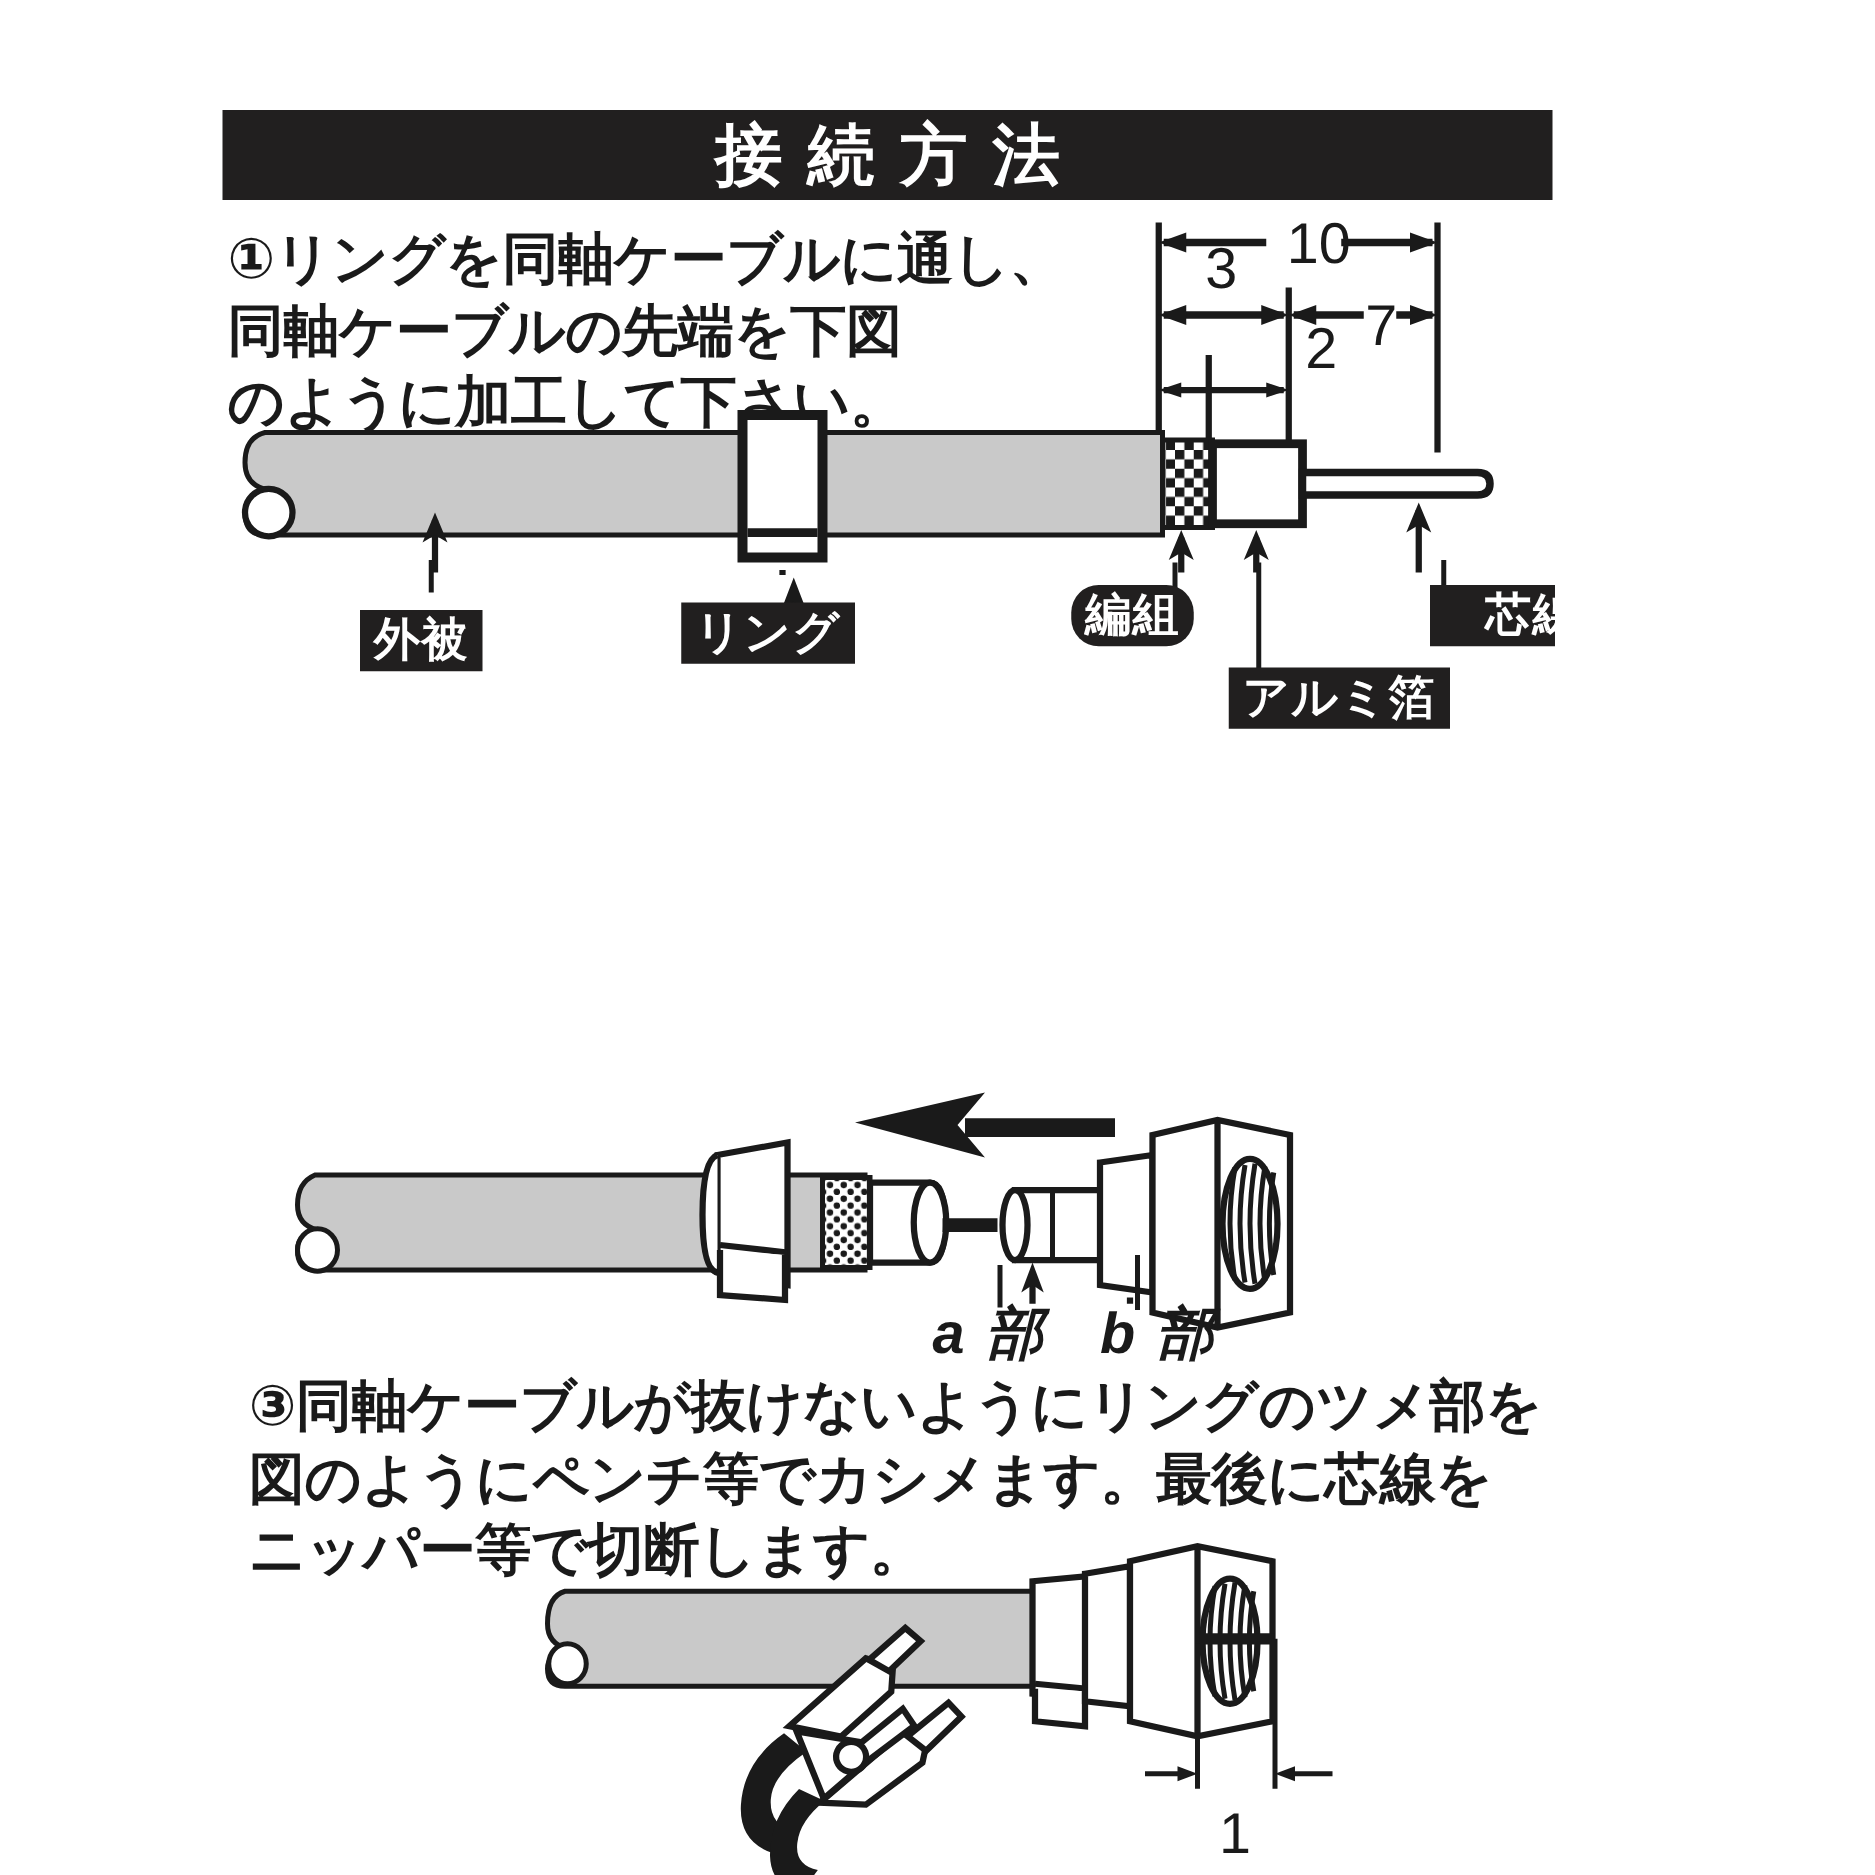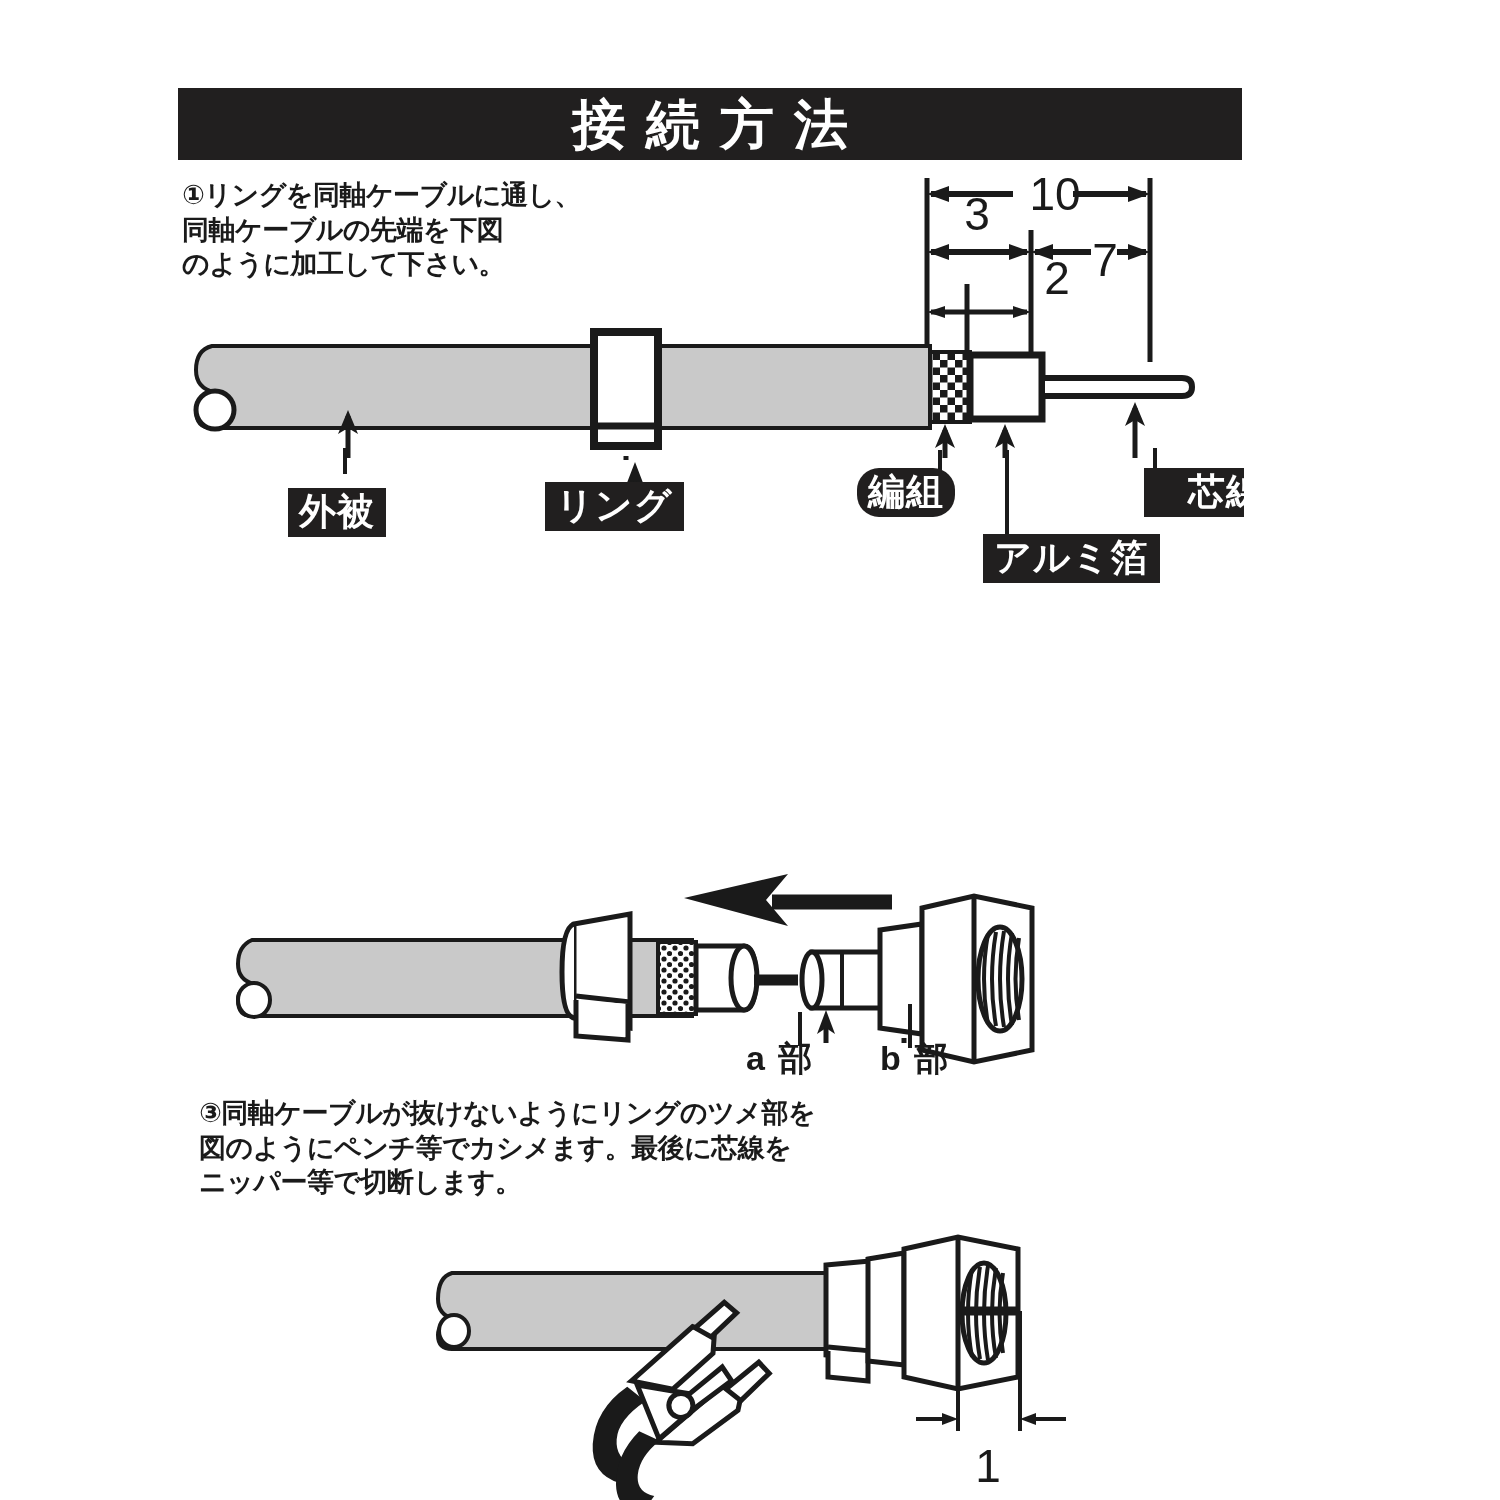--- a/index.html
+++ b/index.html
@@ -34,21 +34,21 @@
     font-size: 54px;
     font-weight: bold;
     letter-spacing: 20px;
     text-indent: 20px;
     line-height: 1;
   }
 
   
   .step-text {
     position: absolute;
-    font-size: 27px;
+    font-size: 45px;
     font-weight: bold;
     line-height: 1.28;
     letter-spacing: -0.5px;
     color: #1a1a1a;
     white-space: pre-line;
   }
   .note-text {
     position: absolute;
     font-size: 39px;
     font-weight: bold;
@@ -65,25 +65,26 @@
     color: #ffffff;
     font-size: 37px;
     font-weight: bold;
     letter-spacing: 1px;
     padding: 5px 11px 7px 11px;
     line-height: 1;
     white-space: nowrap;
   }
   .plain-label {
     position: absolute;
-    font-size: 34px;
+    font-size: 46px;
     font-weight: bold;
     color: #1a1a1a;
     white-space: nowrap;
     letter-spacing: 2px;
+    font-style: italic;
   }
 
   
   .fig {
     position: absolute;
   }
   svg { display: block; overflow: visible; }
 </style>
 </head>
 <body>

